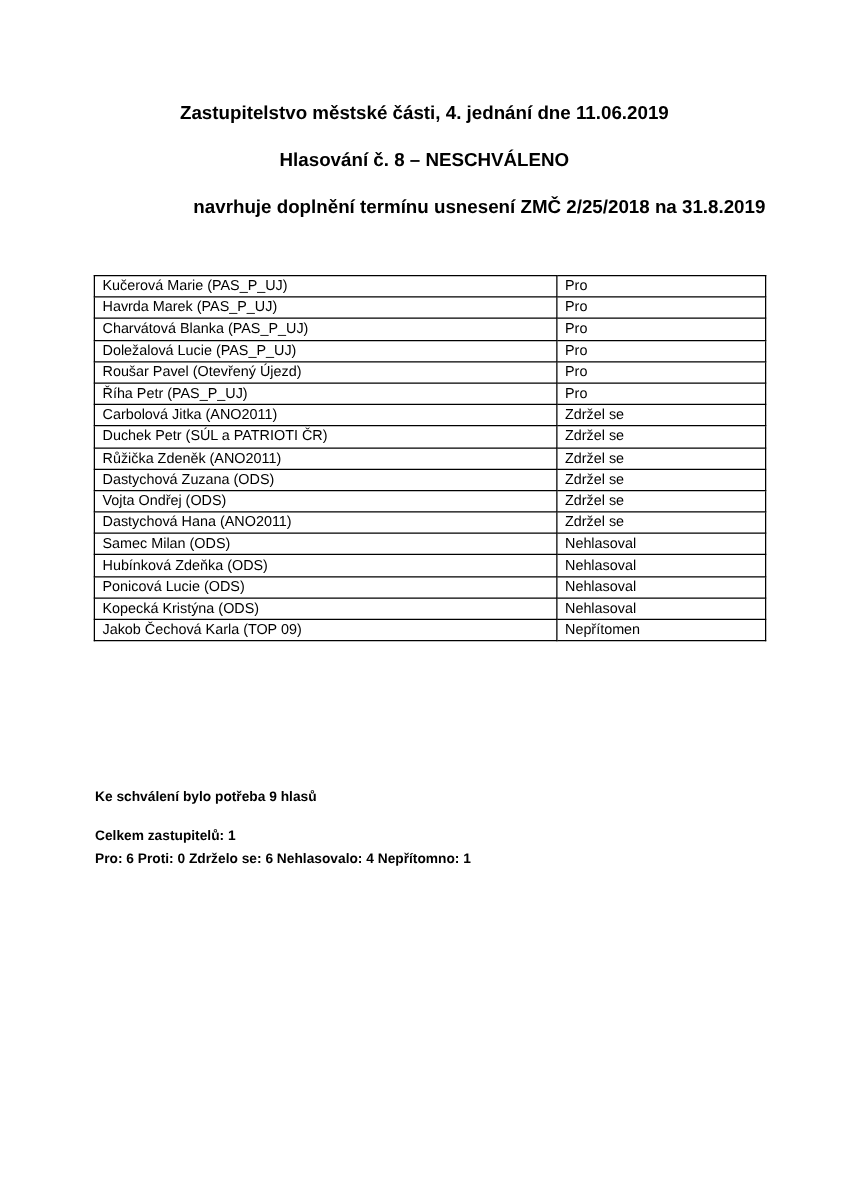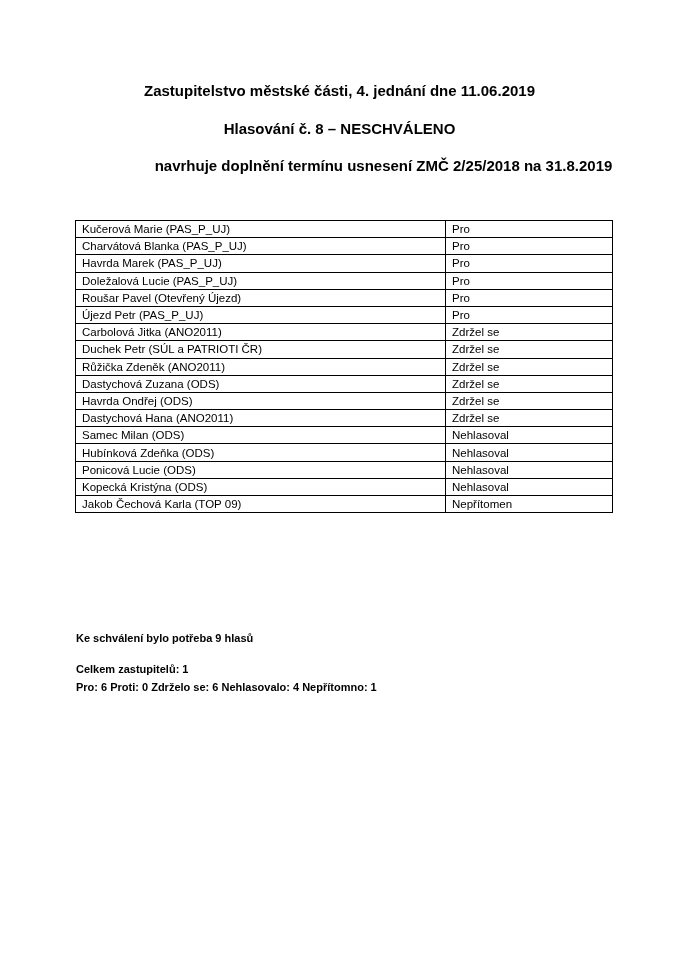--- a/index.html
+++ b/index.html
@@ -71,57 +71,57 @@
   <div class="doc-title title-2">Hlasování č. 8 – NESCHVÁLENO</div>
   <div class="doc-title title-3">navrhuje doplnění termínu usnesení ZMČ 2/25/2018 na 31.8.2019</div>
 
   <table class="vote-table">
     <tbody>
       <tr>
         <td class="name-cell">Kučerová Marie (PAS_P_UJ)</td>
         <td class="vote-cell">Pro</td>
       </tr>
       <tr>
-        <td class="name-cell">Charvátová Blanka (PAS_P_UJ)</td>
+        <td class="name-cell">Havrda Marek (PAS_P_UJ)</td>
         <td class="vote-cell">Pro</td>
       </tr>
       <tr>
-        <td class="name-cell">Havrda Marek (PAS_P_UJ)</td>
+        <td class="name-cell">Charvátová Blanka (PAS_P_UJ)</td>
         <td class="vote-cell">Pro</td>
       </tr>
       <tr>
         <td class="name-cell">Doležalová Lucie (PAS_P_UJ)</td>
         <td class="vote-cell">Pro</td>
       </tr>
       <tr>
         <td class="name-cell">Roušar Pavel (Otevřený Újezd)</td>
         <td class="vote-cell">Pro</td>
       </tr>
       <tr>
-        <td class="name-cell">Újezd Petr (PAS_P_UJ)</td>
+        <td class="name-cell">Říha Petr (PAS_P_UJ)</td>
         <td class="vote-cell">Pro</td>
       </tr>
       <tr>
         <td class="name-cell">Carbolová Jitka (ANO2011)</td>
         <td class="vote-cell">Zdržel se</td>
       </tr>
       <tr>
         <td class="name-cell">Duchek Petr (SÚL a PATRIOTI ČR)</td>
         <td class="vote-cell">Zdržel se</td>
       </tr>
       <tr>
         <td class="name-cell">Růžička Zdeněk (ANO2011)</td>
         <td class="vote-cell">Zdržel se</td>
       </tr>
       <tr>
         <td class="name-cell">Dastychová Zuzana (ODS)</td>
         <td class="vote-cell">Zdržel se</td>
       </tr>
       <tr>
-        <td class="name-cell">Havrda Ondřej (ODS)</td>
+        <td class="name-cell">Vojta Ondřej (ODS)</td>
         <td class="vote-cell">Zdržel se</td>
       </tr>
       <tr>
         <td class="name-cell">Dastychová Hana (ANO2011)</td>
         <td class="vote-cell">Zdržel se</td>
       </tr>
       <tr>
         <td class="name-cell">Samec Milan (ODS)</td>
         <td class="vote-cell">Nehlasoval</td>
       </tr>

